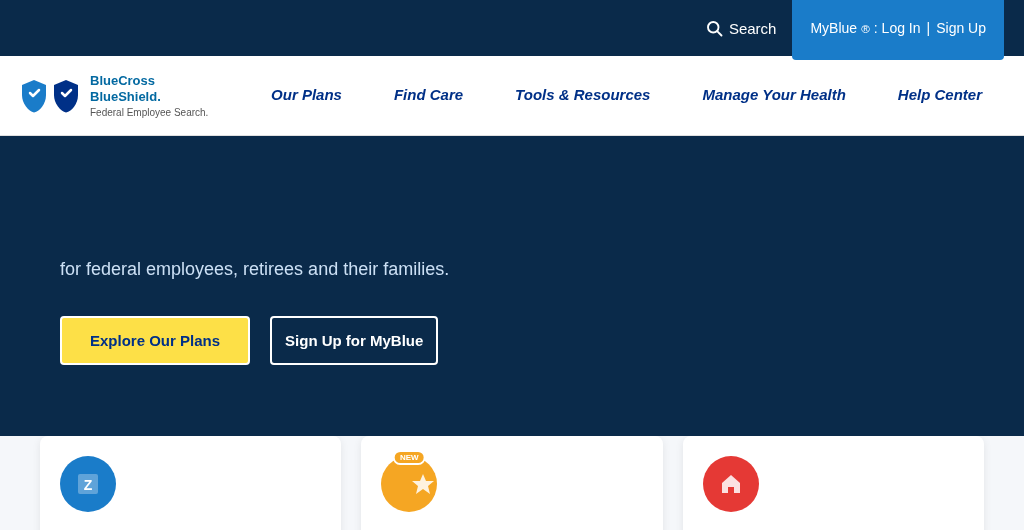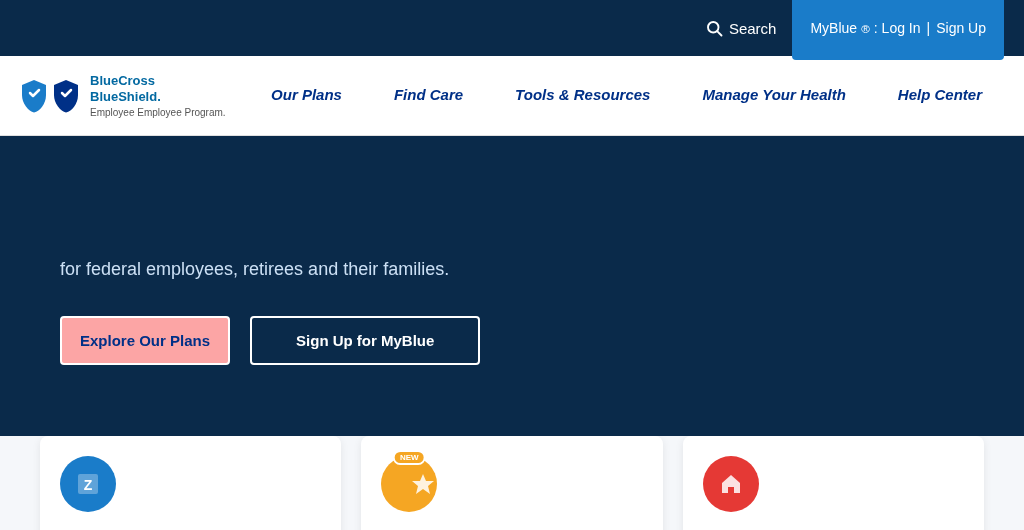--- a/index.html
+++ b/index.html
@@ -130,34 +130,34 @@
       font-size: 18px;
       color: #cce0f5;
       margin-bottom: 36px;
       font-weight: 400;
     }
     .hero-buttons {
       display: flex;
       gap: 20px;
     }
     .btn-primary {
-      background: #fca5a5;
+      background: #fde047;
       color: #003087;
       border: 2px solid white;
-      padding: 14px 18px;
+      padding: 14px 28px;
       border-radius: 4px;
       font-size: 15px;
       font-weight: 700;
       cursor: pointer;
     }
     .btn-secondary {
       background: transparent;
       color: white;
       border: 2px solid white;
-      padding: 14px 44px;
+      padding: 14px 13px;
       border-radius: 4px;
       font-size: 15px;
       font-weight: 700;
       cursor: pointer;
     }
 
     
     .cards-section {
       background: #f5f7fa;
       display: flex;
@@ -237,21 +237,21 @@
       <svg class="shield-blue-alt" viewBox="0 0 28 34" fill="none">
         <path d="M14 1L2 6v10c0 9 6.5 16 12 17.5C20 32 26 25 26 16V6L14 1z" fill="#003087"></path>
         <path d="M10 14l3 3 6-6" stroke="white" stroke-width="2.5" stroke-linecap="round" stroke-linejoin="round" fill="none"></path>
       </svg>
     </div>
     <div class="logo-text">
       <span class="logo-name">
         <span>BlueCross</span><br>
         <span>BlueShield.</span>
       </span>
-      <span class="logo-sub">Employee Employee Program.</span>
+      <span class="logo-sub">Federal Employee Search.</span>
     </div>
   </div>
   <nav class="nav-links">
     <div class="nav-item">Our Plans</div>
     <div class="nav-item">Find Care</div>
     <div class="nav-item">Tools &amp; Resources</div>
     <div class="nav-item">Manage Your Health</div>
     <div class="nav-item">Help Center</div>
   </nav>
 </div>

